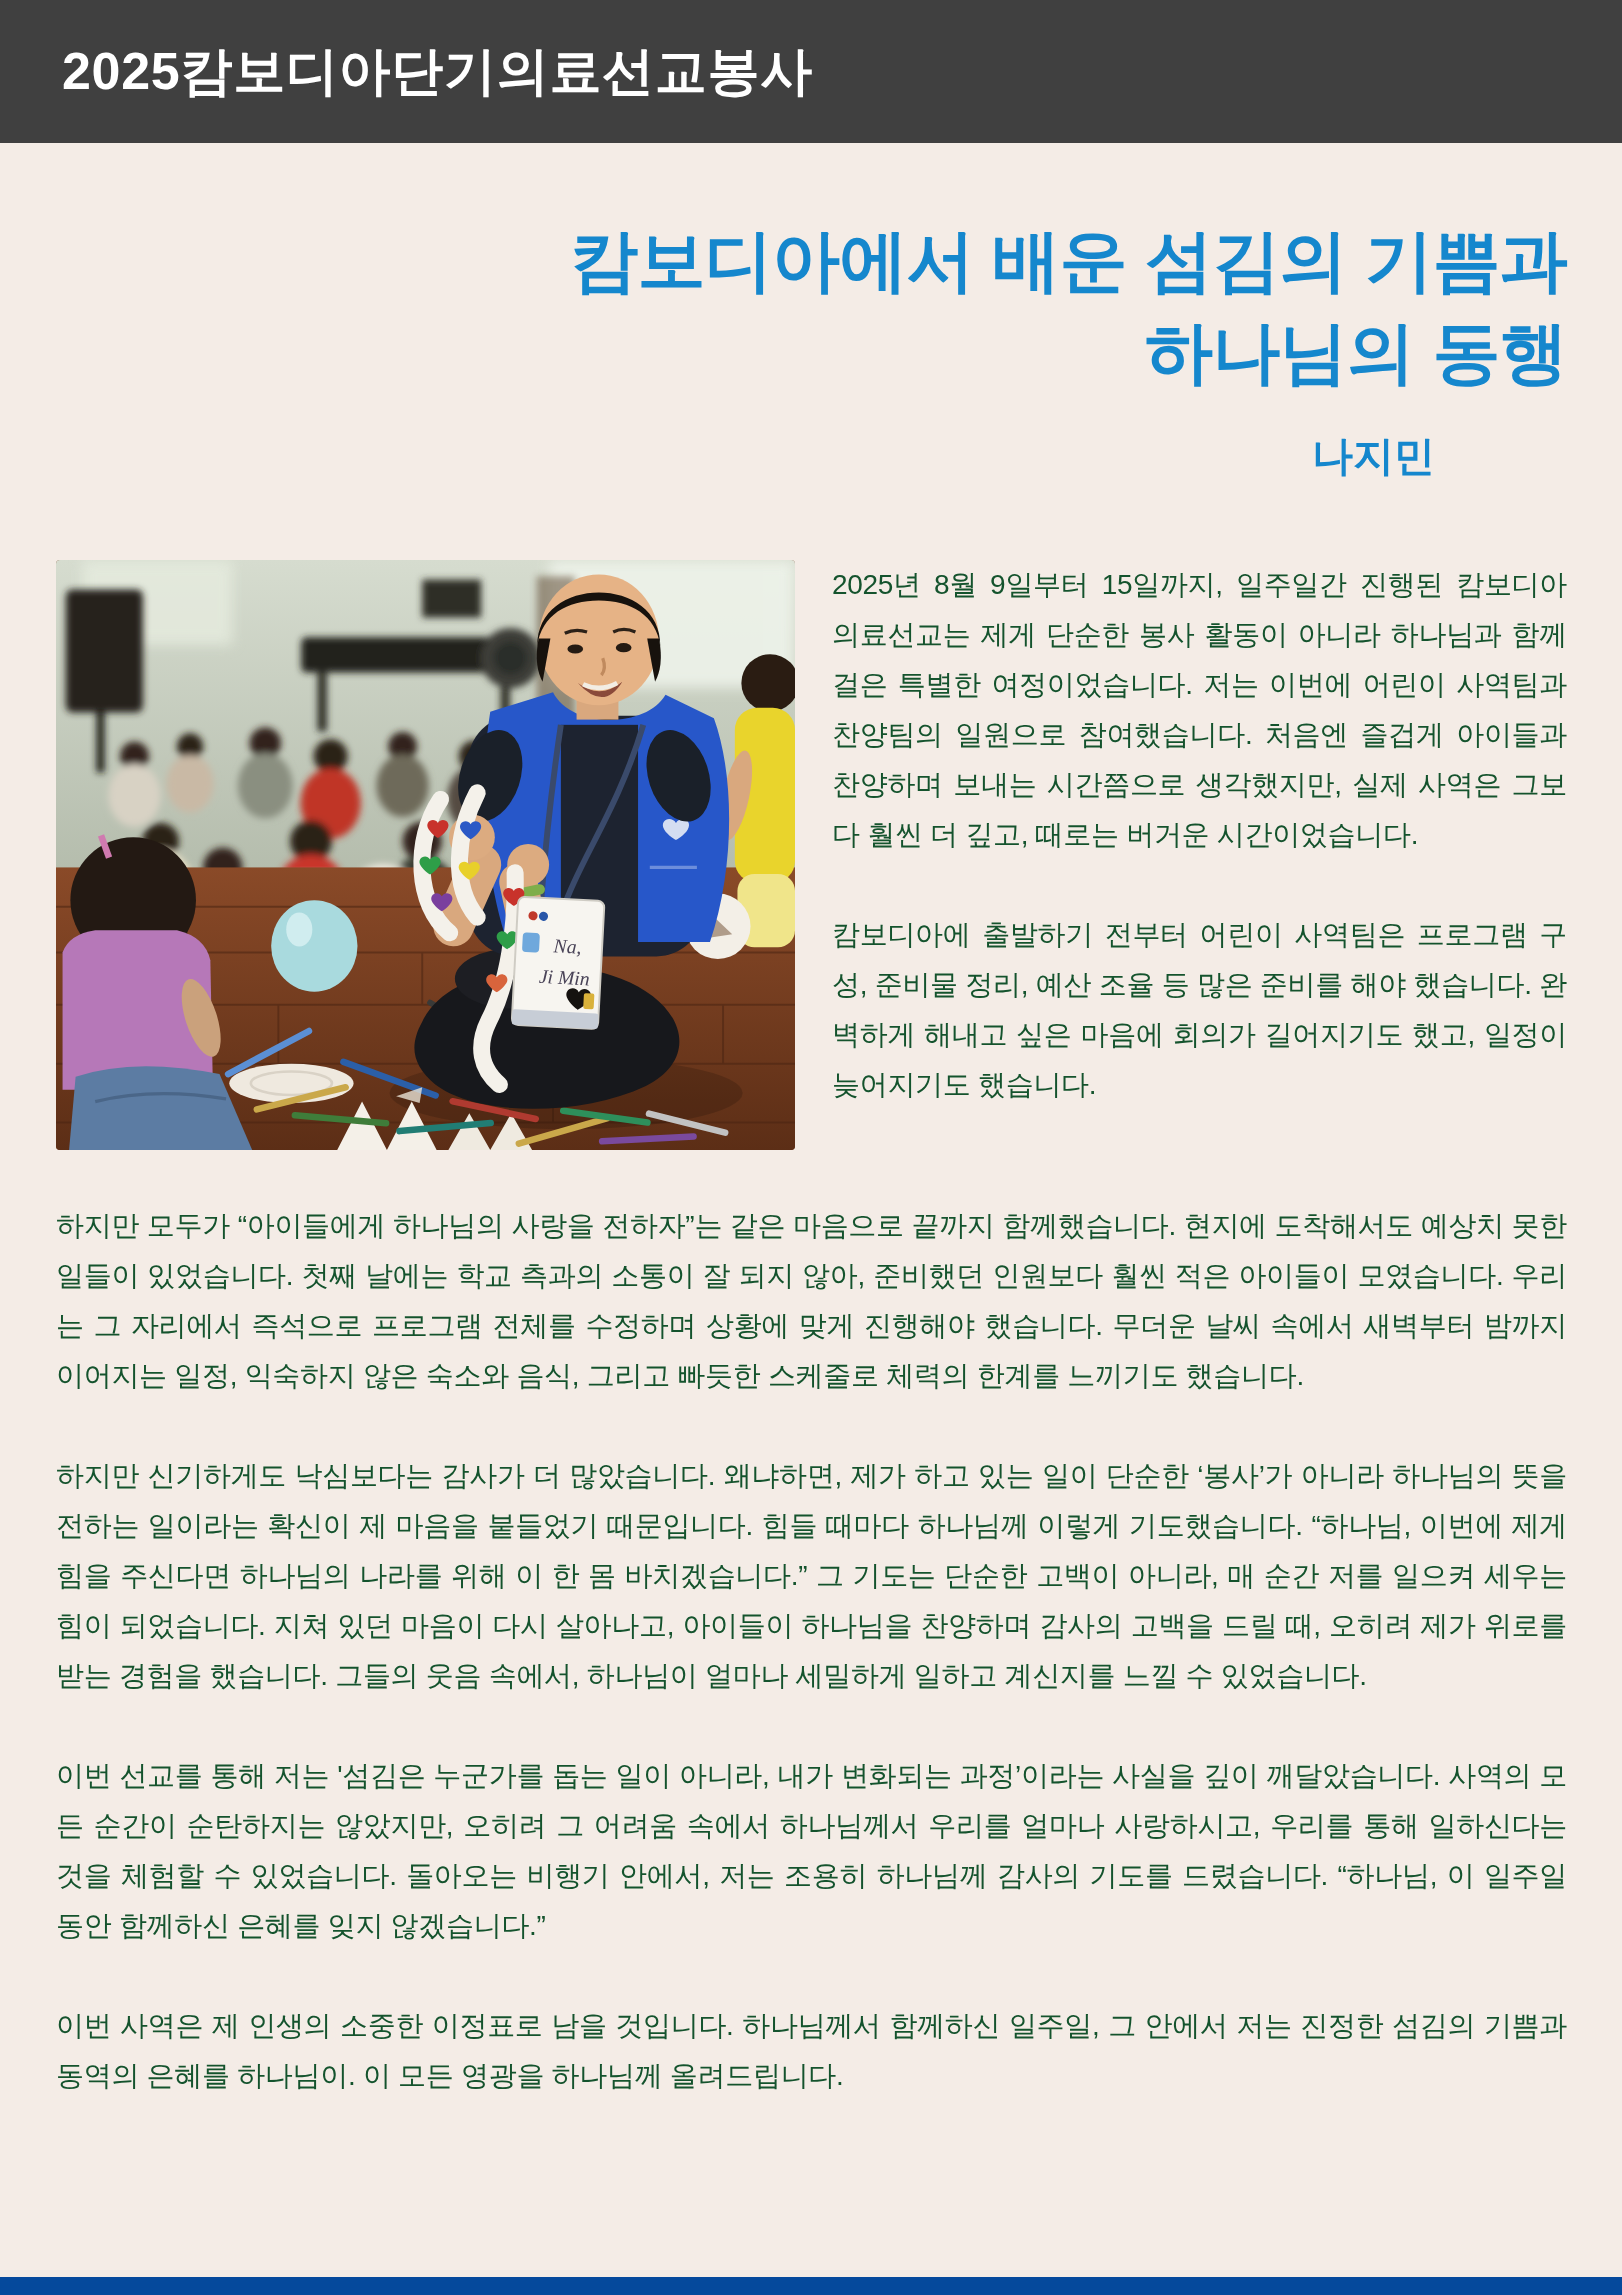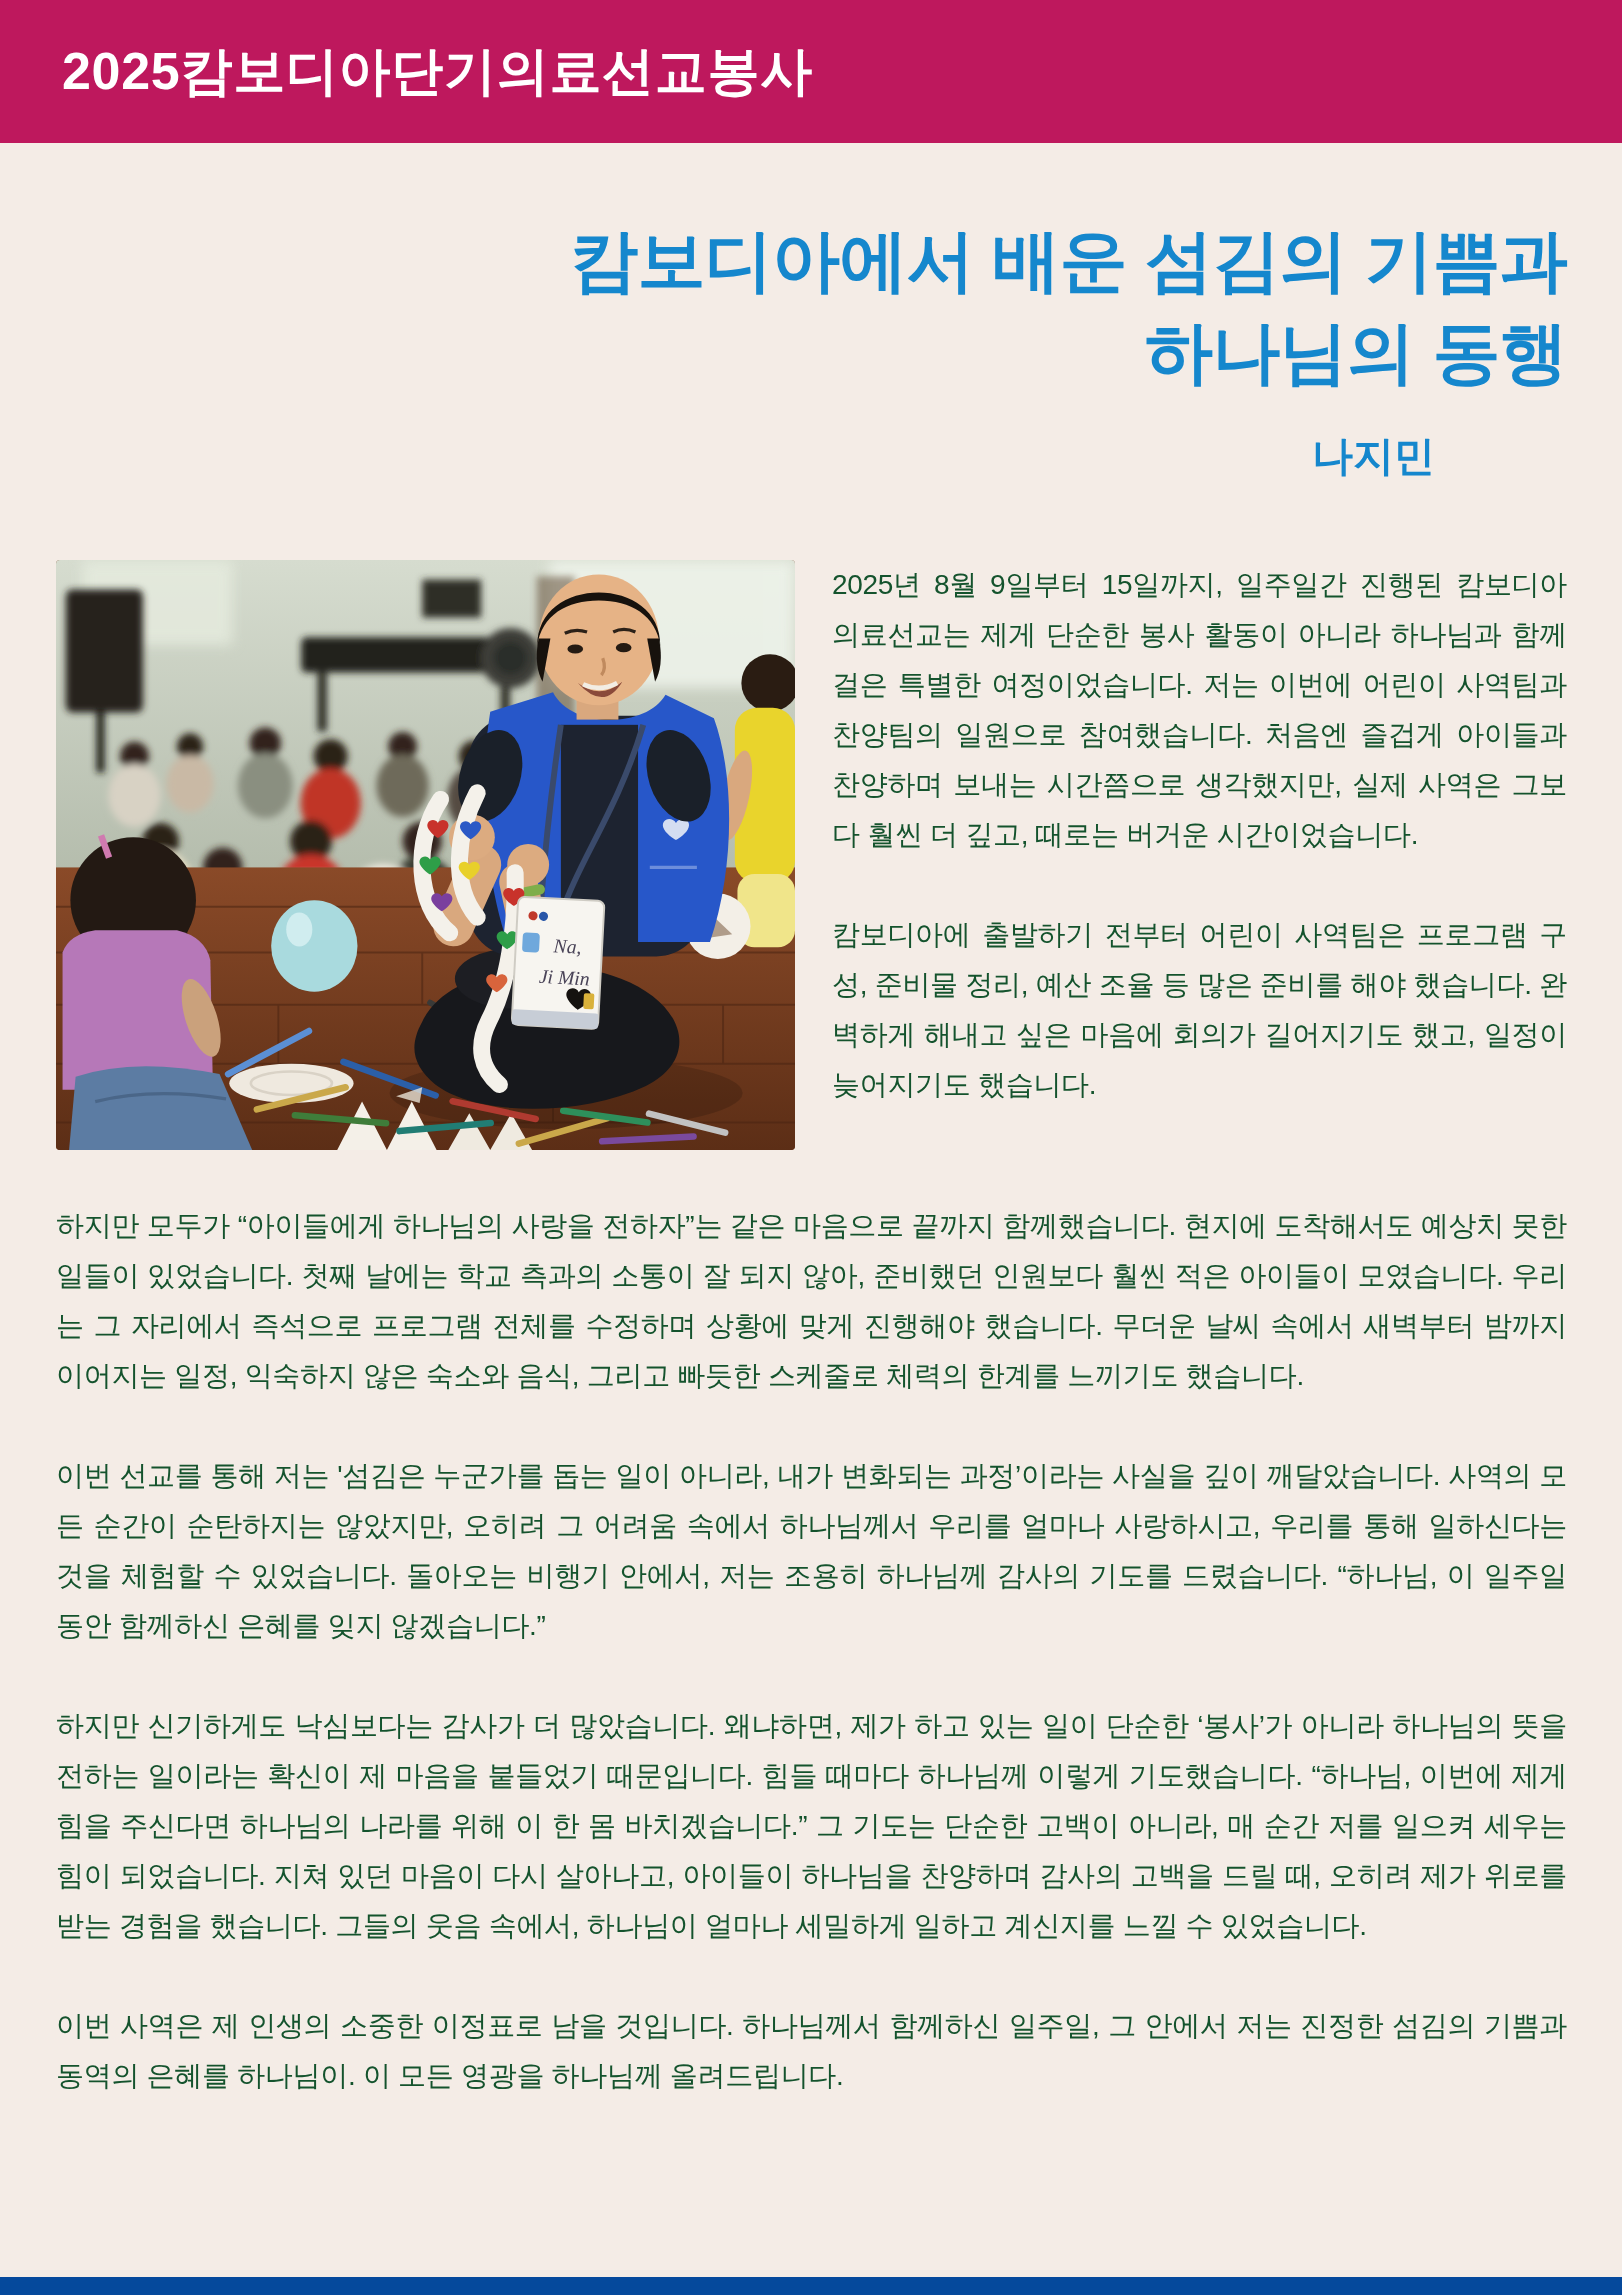--- a/index.html
+++ b/index.html
@@ -3,21 +3,21 @@
 <meta charset="utf-8">
 <style>
   html, body { margin:0; padding:0; background:#f4ece6; }
   .page {
     position:relative; width:1623px; height:2295px;
     background:#f4ece6; overflow:hidden;
     font-family:"Liberation Sans", sans-serif;
     color:#141414;
   }
   .top-band {
-    height:143px; background:#be185d;
+    height:143px; background:#404040;
     display:flex; align-items:center;
     padding:0 62px; box-sizing:border-box;
   }
   .top-band .band-title {
     color:#ffffff; font-size:52px; font-weight:bold; letter-spacing:0.7px;
   }
   .article-title {
     margin:71px 56px 0; text-align:right;
     color:#1587cd; font-size:68px; line-height:92px; font-weight:800;
     letter-spacing:-0.7px;
@@ -259,22 +259,22 @@
       </figure>
 
       <div class="col-text">
         <p class="body">2025년 8월 9일부터 15일까지, 일주일간 진행된 캄보디아 의료선교는 제게 단순한 봉사 활동이 아니라 하나님과 함께 걸은 특별한 여정이었습니다. 저는 이번에 어린이 사역팀과 찬양팀의 일원으로 참여했습니다. 처음엔 즐겁게 아이들과 찬양하며 보내는 시간쯤으로 생각했지만, 실제 사역은 그보다 훨씬 더 깊고, 때로는 버거운 시간이었습니다.</p>
         <p class="body">캄보디아에 출발하기 전부터 어린이 사역팀은 프로그램 구성, 준비물 정리, 예산 조율 등 많은 준비를 해야 했습니다. 완벽하게 해내고 싶은 마음에 회의가 길어지기도 했고, 일정이 늦어지기도 했습니다.</p>
       </div>
     </div>
 
     <div class="full-paragraphs">
       <p class="body">하지만 모두가 “아이들에게 하나님의 사랑을 전하자”는 같은 마음으로 끝까지 함께했습니다. 현지에 도착해서도 예상치 못한 일들이 있었습니다. 첫째 날에는 학교 측과의 소통이 잘 되지 않아, 준비했던 인원보다 훨씬 적은 아이들이 모였습니다. 우리는 그 자리에서 즉석으로 프로그램 전체를 수정하며 상황에 맞게 진행해야 했습니다. 무더운 날씨 속에서 새벽부터 밤까지 이어지는 일정, 익숙하지 않은 숙소와 음식, 그리고 빠듯한 스케줄로 체력의 한계를 느끼기도 했습니다.</p>
+      <p class="body">하지만 신기하게도 낙심보다는 감사가 더 많았습니다. 왜냐하면, 제가 하고 있는 일이 단순한 ‘봉사’가 아니라 하나님의 뜻을 전하는 일이라는 확신이 제 마음을 붙들었기 때문입니다. 힘들 때마다 하나님께 이렇게 기도했습니다. “하나님, 이번에 제게 힘을 주신다면 하나님의 나라를 위해 이 한 몸 바치겠습니다.” 그 기도는 단순한 고백이 아니라, 매 순간 저를 일으켜 세우는 힘이 되었습니다. 지쳐 있던 마음이 다시 살아나고, 아이들이 하나님을 찬양하며 감사의 고백을 드릴 때, 오히려 제가 위로를 받는 경험을 했습니다. 그들의 웃음 속에서, 하나님이 얼마나 세밀하게 일하고 계신지를 느낄 수 있었습니다.</p>
       <p class="body">이번 선교를 통해 저는 '섬김은 누군가를 돕는 일이 아니라, 내가 변화되는 과정’이라는 사실을 깊이 깨달았습니다. 사역의 모든 순간이 순탄하지는 않았지만, 오히려 그 어려움 속에서 하나님께서 우리를 얼마나 사랑하시고, 우리를 통해 일하신다는 것을 체험할 수 있었습니다. 돌아오는 비행기 안에서, 저는 조용히 하나님께 감사의 기도를 드렸습니다. “하나님, 이 일주일 동안 함께하신 은혜를 잊지 않겠습니다.”</p>
-      <p class="body">하지만 신기하게도 낙심보다는 감사가 더 많았습니다. 왜냐하면, 제가 하고 있는 일이 단순한 ‘봉사’가 아니라 하나님의 뜻을 전하는 일이라는 확신이 제 마음을 붙들었기 때문입니다. 힘들 때마다 하나님께 이렇게 기도했습니다. “하나님, 이번에 제게 힘을 주신다면 하나님의 나라를 위해 이 한 몸 바치겠습니다.” 그 기도는 단순한 고백이 아니라, 매 순간 저를 일으켜 세우는 힘이 되었습니다. 지쳐 있던 마음이 다시 살아나고, 아이들이 하나님을 찬양하며 감사의 고백을 드릴 때, 오히려 제가 위로를 받는 경험을 했습니다. 그들의 웃음 속에서, 하나님이 얼마나 세밀하게 일하고 계신지를 느낄 수 있었습니다.</p>
       <p class="body">이번 사역은 제 인생의 소중한 이정표로 남을 것입니다. 하나님께서 함께하신 일주일, 그 안에서 저는 진정한 섬김의 기쁨과 동역의 은혜를 하나님이. 이 모든 영광을 하나님께 올려드립니다.</p>
     </div>
 
   </div>
 
   <footer class="bottom-band"></footer>
 </div>
 
 
 </body></html>

